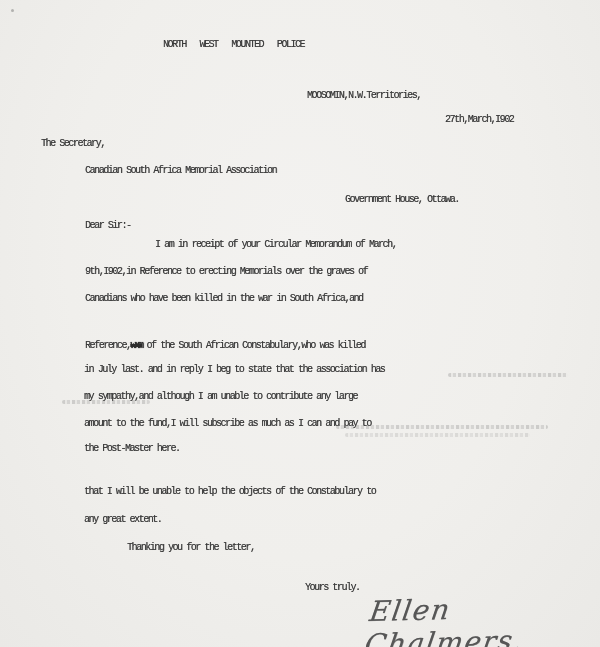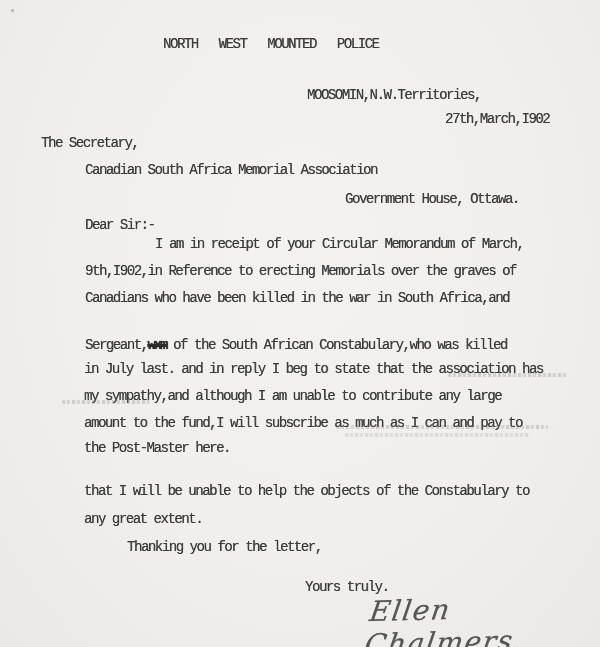--- a/index.html
+++ b/index.html
@@ -8,21 +8,21 @@
     width: 600px;
     height: 647px;
     overflow: hidden;
     background: radial-gradient(ellipse at 50% 38%, #f3f2f0 0%, #f0efec 55%, #eae9e6 100%);
     font-family: "Liberation Mono", "DejaVu Sans Mono", monospace;
     color: #3a3a3a;
   }
   .tline {
     position: absolute;
     white-space: pre;
-    font-size: 14px;
+    font-size: 10px;
     line-height: 15px;
     letter-spacing: -1.45px;
     color: #3a3a3a;
     text-shadow: 0.3px 0.3px 0.5px rgba(55,55,55,0.65);
     font-family: Liberation Mono, monospace;
   }
   .struck {
     font-weight: 700;
     color: #2c2c2c;
     text-decoration: line-through;
@@ -76,21 +76,21 @@
   <div class="tline" style="left:41px; top:136px;">The Secretary,</div>
   <div class="tline" style="left:85px; top:163px;">Canadian South Africa Memorial Association</div>
   <div class="tline" style="left:345px; top:192px;">Government House, Ottawa.</div>
 
   <div class="tline" style="left:85px; top:218px;">Dear Sir:-</div>
 
   <div class="tline" style="left:155px; top:237px;">I am in receipt of your Circular Memorandum of March,</div>
   <div class="tline" style="left:85px; top:264px;">9th,I902,in Reference to erecting Memorials over the graves of</div>
   <div class="tline" style="left:85px; top:291px;">Canadians who have been killed in the war in South Africa,and</div>
 
-  <div class="tline" style="left:85px; top:338px;"><span>Sergeant,</span><span class="struck">wxm</span><span> of the South African Constabulary,who was killed</span></div>
+  <div class="tline" style="left:85px; top:338px;"><span>Reference,</span><span class="struck">wxm</span><span> of the South African Constabulary,who was killed</span></div>
 
   <div class="tline" style="left:84px; top:362px;">in July last. and in reply I beg to state that the association has</div>
   <div class="tline" style="left:84px; top:389px;">my sympathy,and although I am unable to contribute any large</div>
   <div class="tline" style="left:84px; top:416px;">amount to the fund,I will subscribe as much as I can and pay to</div>
   <div class="tline" style="left:84px; top:441px;">the Post-Master here.</div>
 
   <div class="smudge" style="left:448px; top:373px; width:120px;"></div>
   <div class="smudge" style="left:62px; top:400px; width:88px;"></div>
   <div class="smudge" style="left:336px; top:425px; width:212px;"></div>
   <div class="smudge" style="left:345px; top:433px; width:185px; opacity:0.35;"></div>

